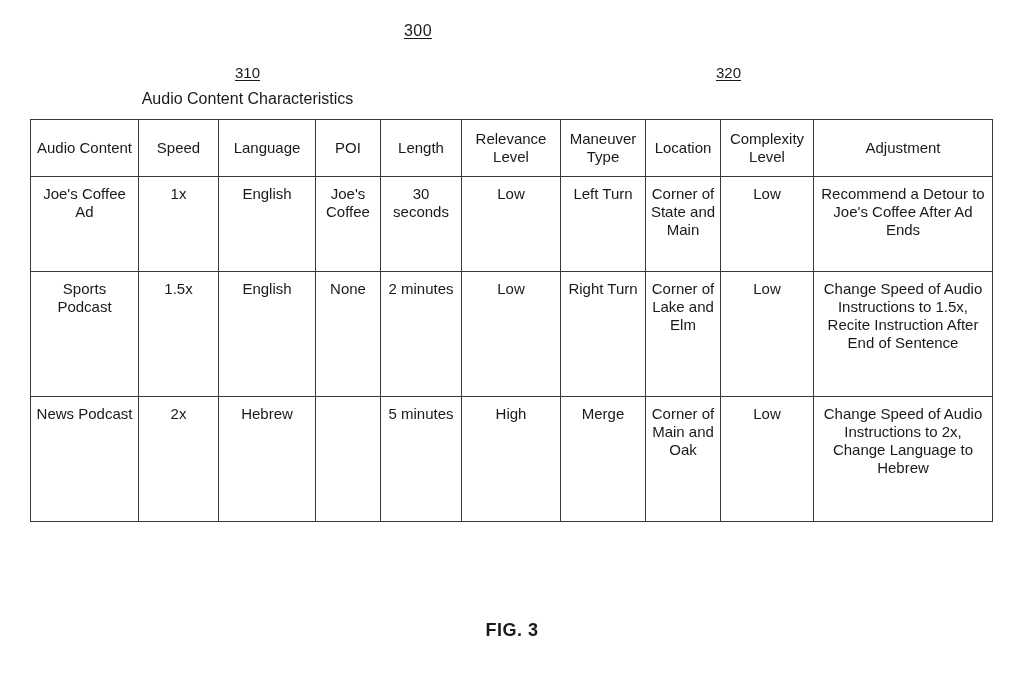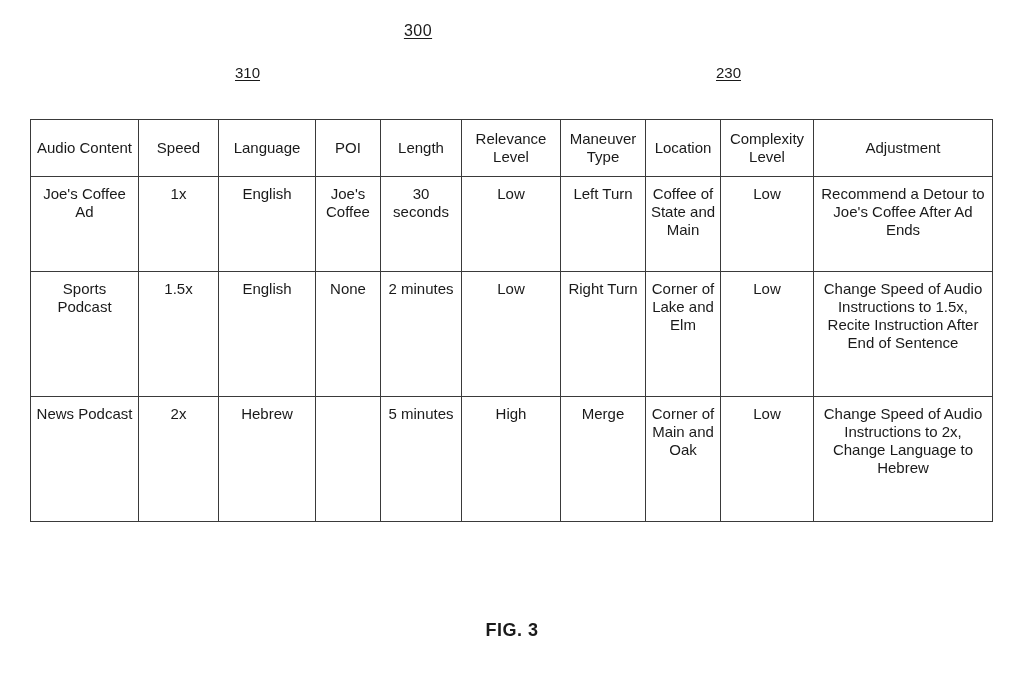--- a/index.html
+++ b/index.html
@@ -116,23 +116,24 @@
 </head>
 <body>
 
 <div class="fig-ref-top">
   <span class="ref-num">300</span>
 </div>
 
 <div class="group-captions">
   <div class="group-caption left">
     <span class="gc-num">310</span>
+    <span class="gc-label">Audio Content Characteristics</span>
   </div>
   <div class="group-caption right">
-    <span class="gc-num">230</span>
+    <span class="gc-num">320</span>
   </div>
 </div>
 
 <table class="fig-table">
   <colgroup>
     <col class="c-audio">
       <col class="c-speed">
       <col class="c-language">
       <col class="c-poi">
       <col class="c-length">
@@ -158,21 +159,21 @@
   </thead>
   <tbody>
     <tr class="r1">
       <td>Joe's Coffee Ad</td>
       <td>1x</td>
       <td>English</td>
       <td>Joe's Coffee</td>
       <td>30 seconds</td>
       <td>Low</td>
       <td>Left Turn</td>
-      <td>Coffee of State and Main</td>
+      <td>Corner of State and Main</td>
       <td>Low</td>
       <td>Recommend a Detour to Joe's Coffee After Ad Ends</td>
     </tr>
     <tr class="r2">
       <td>Sports Podcast</td>
       <td>1.5x</td>
       <td>English</td>
       <td>None</td>
       <td>2 minutes</td>
       <td>Low</td>

